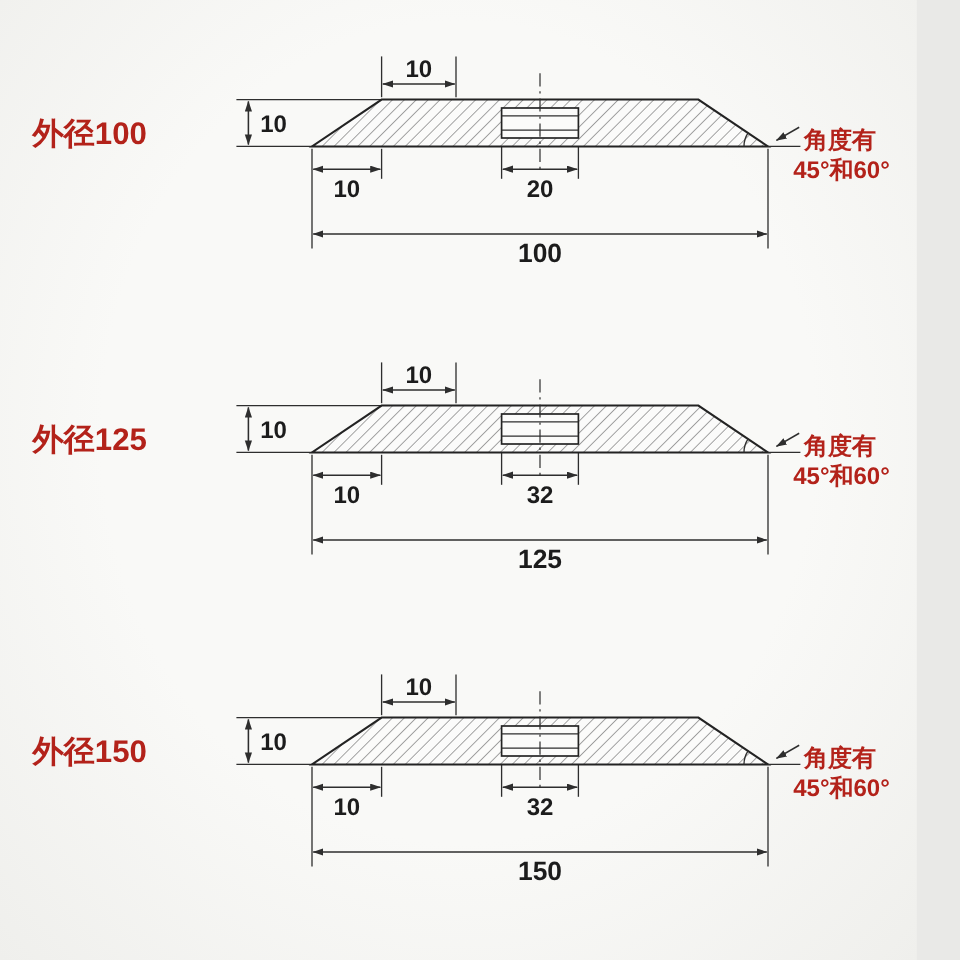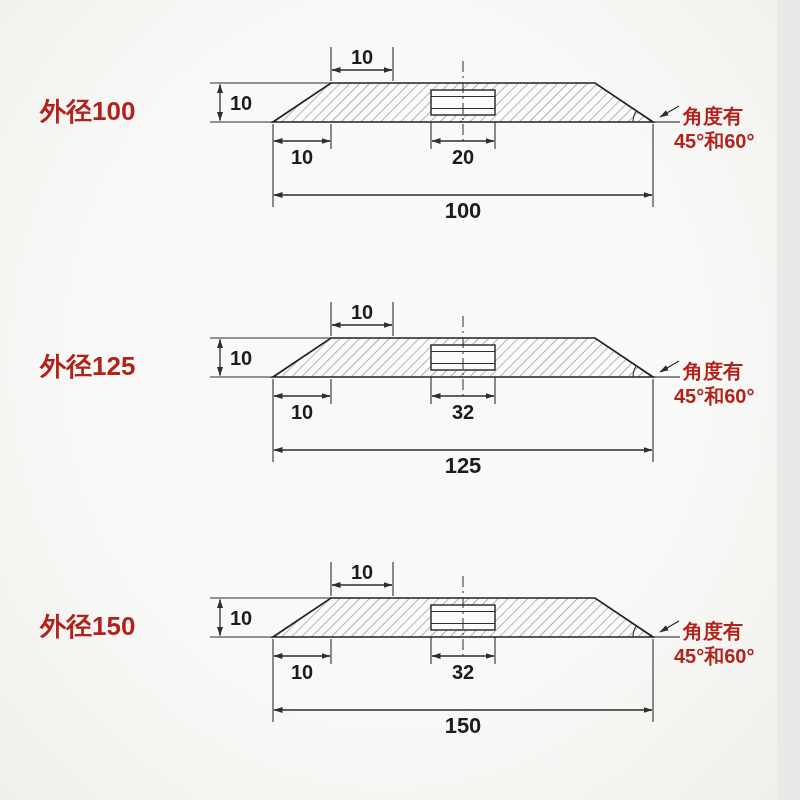--- a/index.html
+++ b/index.html
@@ -1,19 +1,18 @@
 <!DOCTYPE html>
 <html><head>
 <meta charset="utf-8">
 <style>
   html,body { margin:0; padding:0; background:#e9e9e7; }
   .canvas {
     position:relative; width:764px; height:800px; overflow:hidden;
     background: radial-gradient(ellipse at 50% 45%, #f9f9f7 55%, #efefec 100%);
-    padding-left: 13px;
   }
   svg { display:block; }
   svg text { font-family:"Liberation Sans","DejaVu Sans",sans-serif; }
   .num  { font-size:20px; font-weight:bold; fill:#1c1c1c; text-anchor:middle; }
   .big  { font-size:22px; }
   .red-label { font-size:26px; font-weight:bold; fill:#b3221a; text-anchor:start; }
   .red-note  { font-size:20px; font-weight:bold; fill:#b3221a; text-anchor:start; }
   .ext   { stroke:#2e2e2e; stroke-width:1.1; fill:none; }
   .dim   { stroke:#2e2e2e; stroke-width:1.3; fill:none; }
   .shape { fill:url(#hatch); stroke:#232323; stroke-width:1.7; }

